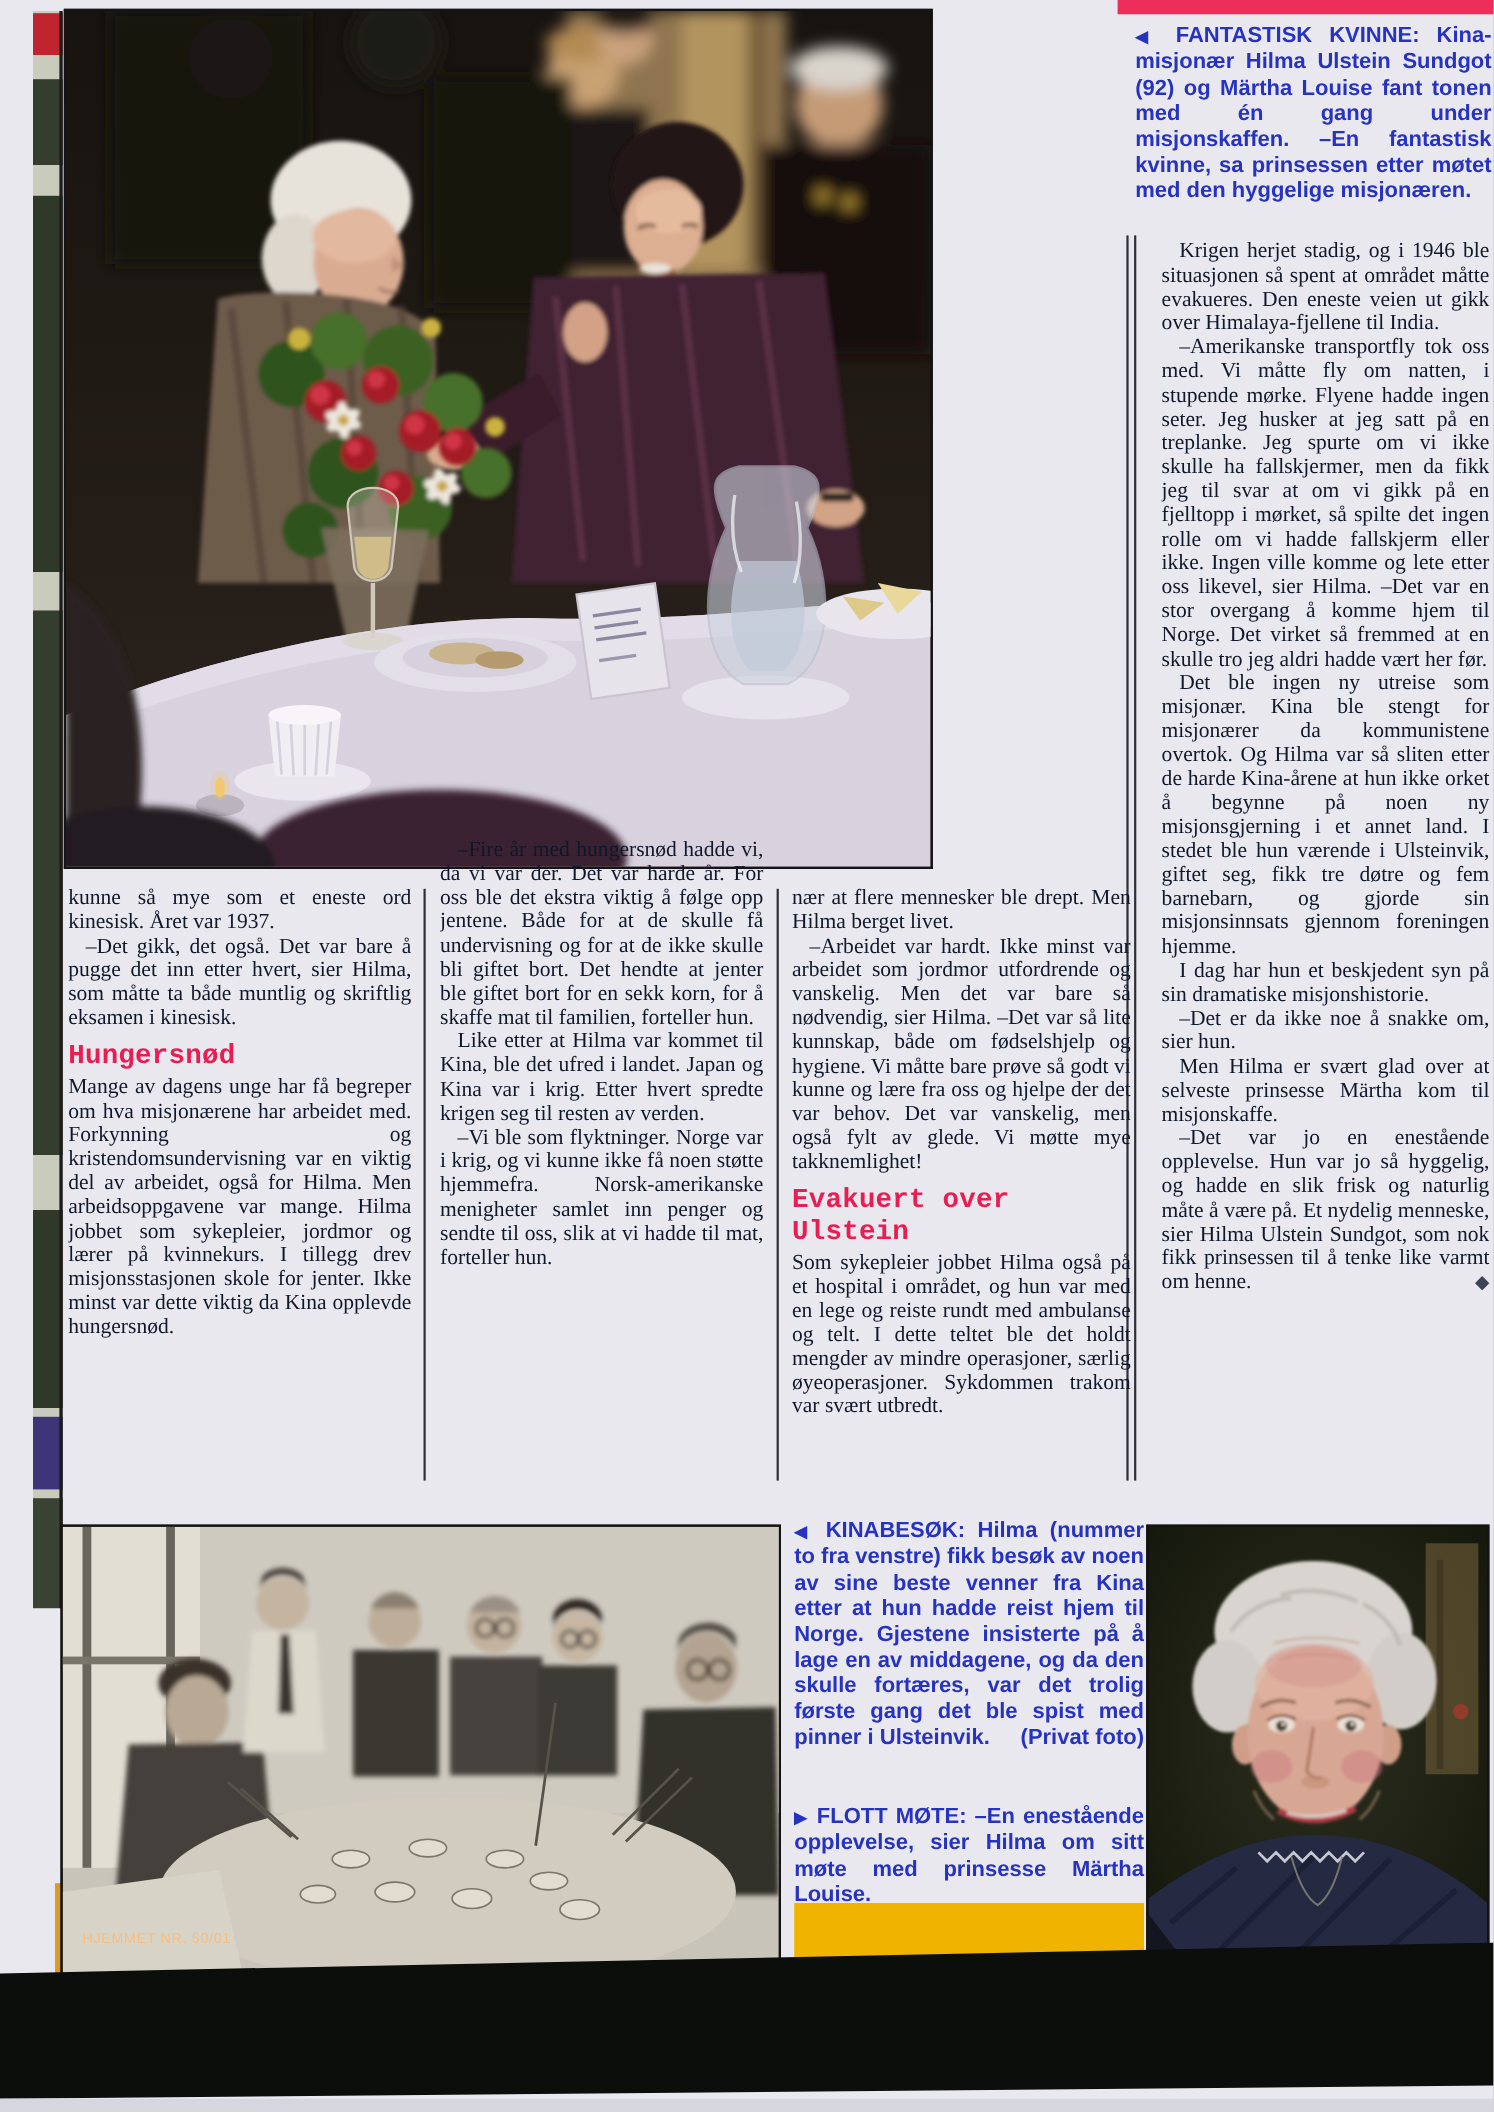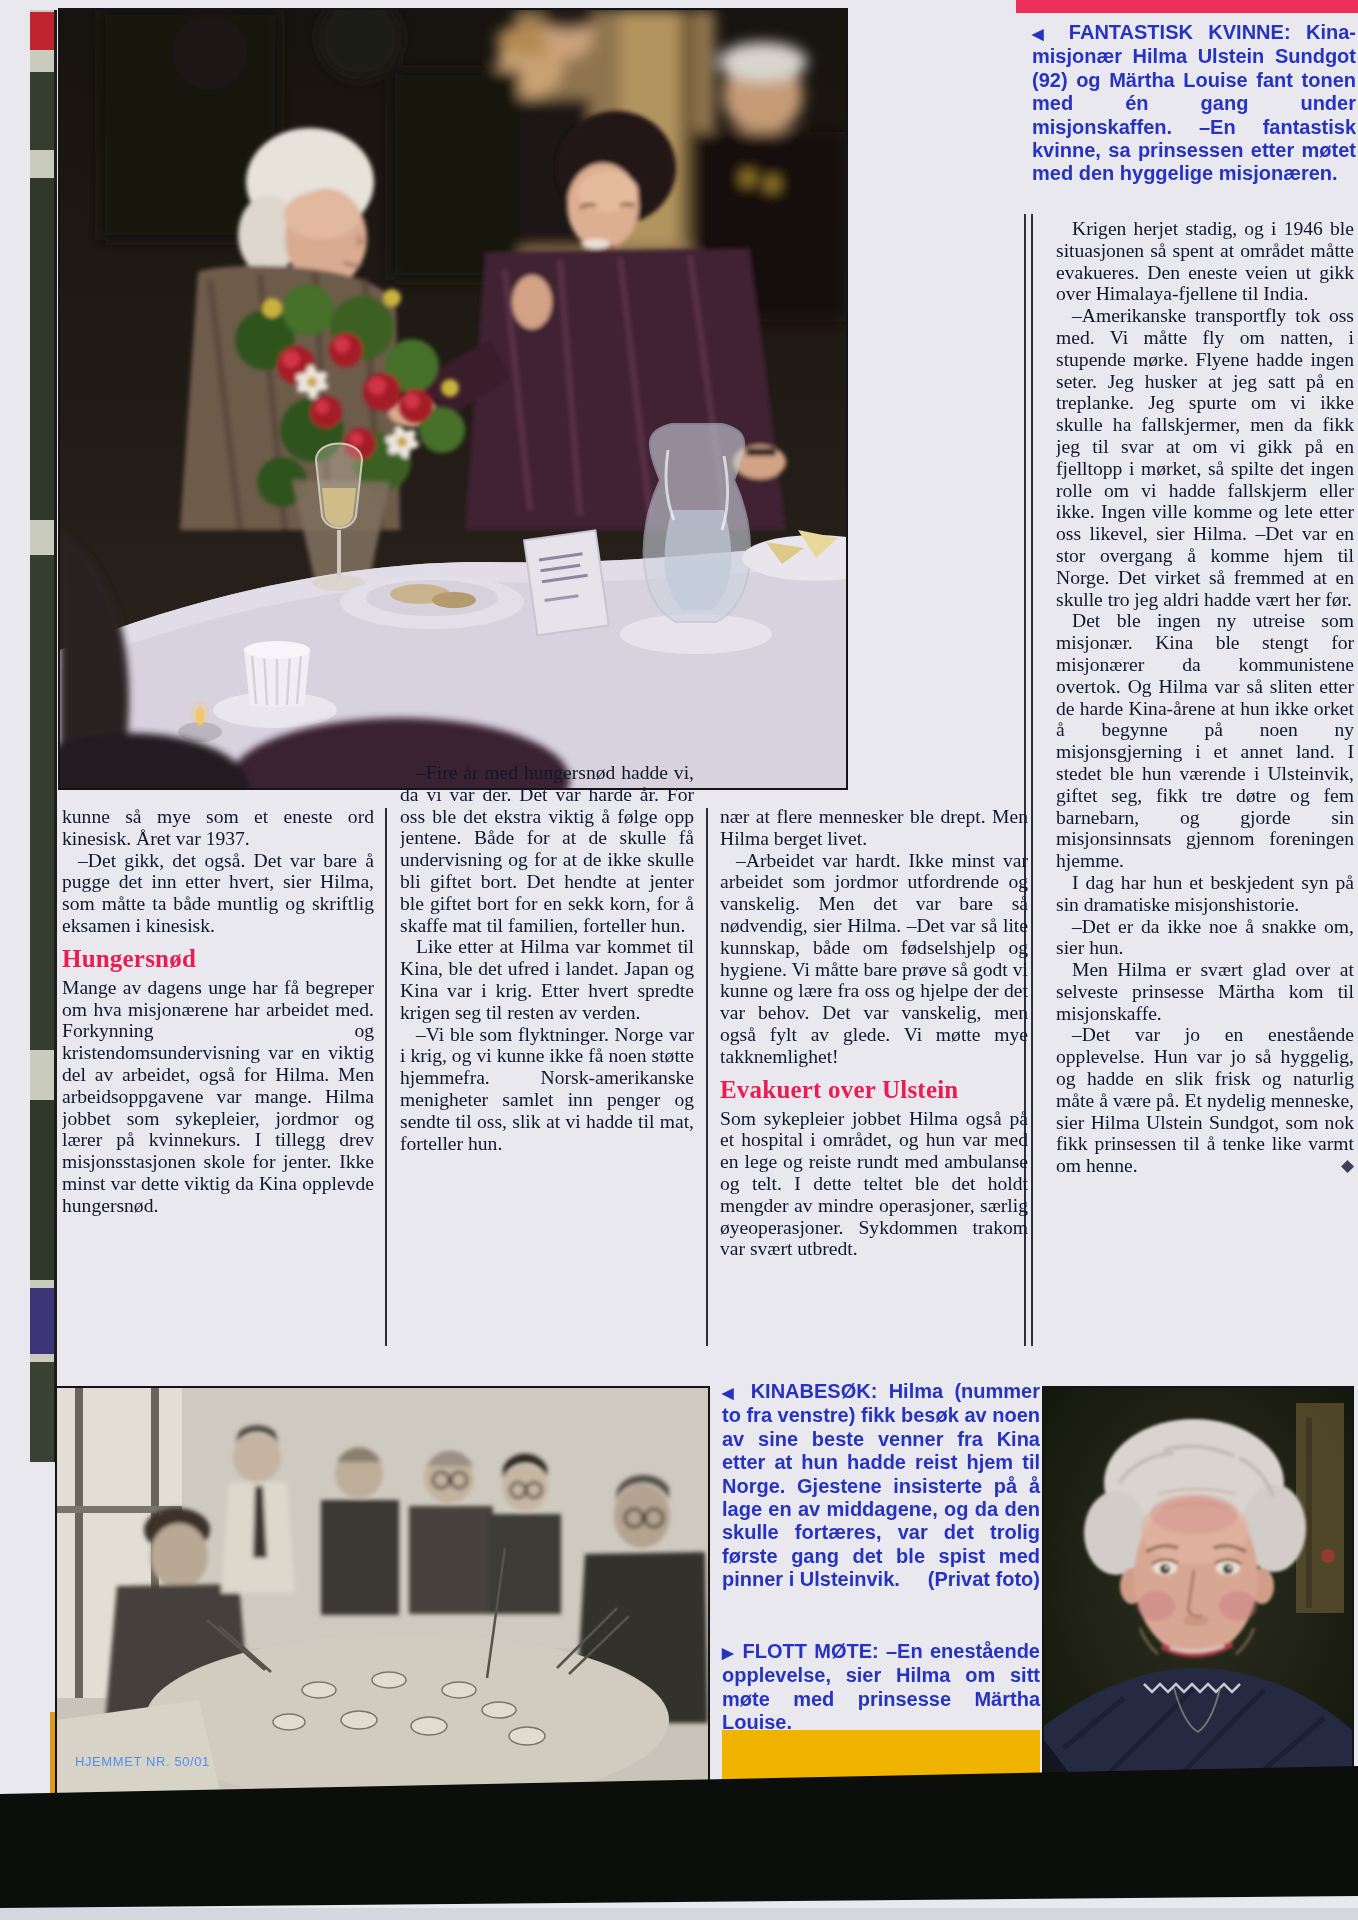--- a/index.html
+++ b/index.html
@@ -7,34 +7,34 @@
     position:relative; width:1358px; height:1920px; margin:0 auto;
     background:#e9e8ef; overflow:hidden;
     font-family:"Liberation Serif", serif;
   }
   .abs { position:absolute; }
   
   .bodytxt { margin:0; font-size:19.6px; line-height:21.8px; color:#0f172a;
              text-align:justify; font-family:"Liberation Serif", serif; }
   .ind { text-indent:16px; }
   .colbox { overflow:hidden; }
-  .headred { font-family:Liberation Serif, serif; font-weight:bold;
+  .headred { font-family:Liberation Mono, monospace; font-weight:bold;
              font-size:25px; color:#ea1d52; margin:8px 0 4px 0; letter-spacing:0.2px; }
   
   .cap { margin:0; font-family:"Liberation Sans", sans-serif; font-weight:bold;
          font-size:20px; line-height:23.4px; color:#2632c0; text-align:justify; }
   .cap .marker { font-size:15px; }
   .capcredit { }
   .endline { text-align:right; margin-top:-21.8px; color:#3c4257; font-size:17px; }
   .creditline { text-align:right; margin-top:-23.4px; }
   .rule-v { position:absolute; background:#2e2e38; width:2px; }
   .photoframe { border:2px solid #141416; background:#0d0b09; }
   .bwcredit { position:absolute; left:18px; top:366px;
               font-family:"Liberation Sans", sans-serif; font-size:13px;
-              color:#3b82f6; letter-spacing:0.6px; opacity:0.85; }
+              color:#fdba74; letter-spacing:0.6px; opacity:0.85; }
   .redbar { background:#ed2d5a; }
   .yellowbar { background:#f0b400; }
   .band { background:#0b0e0a; }
   .strip { background:#c9cbbd; }
   .strip > div { position:absolute; left:0; width:100%; }
 </style>
 </head>
 <body>
 
 <div class="page">

